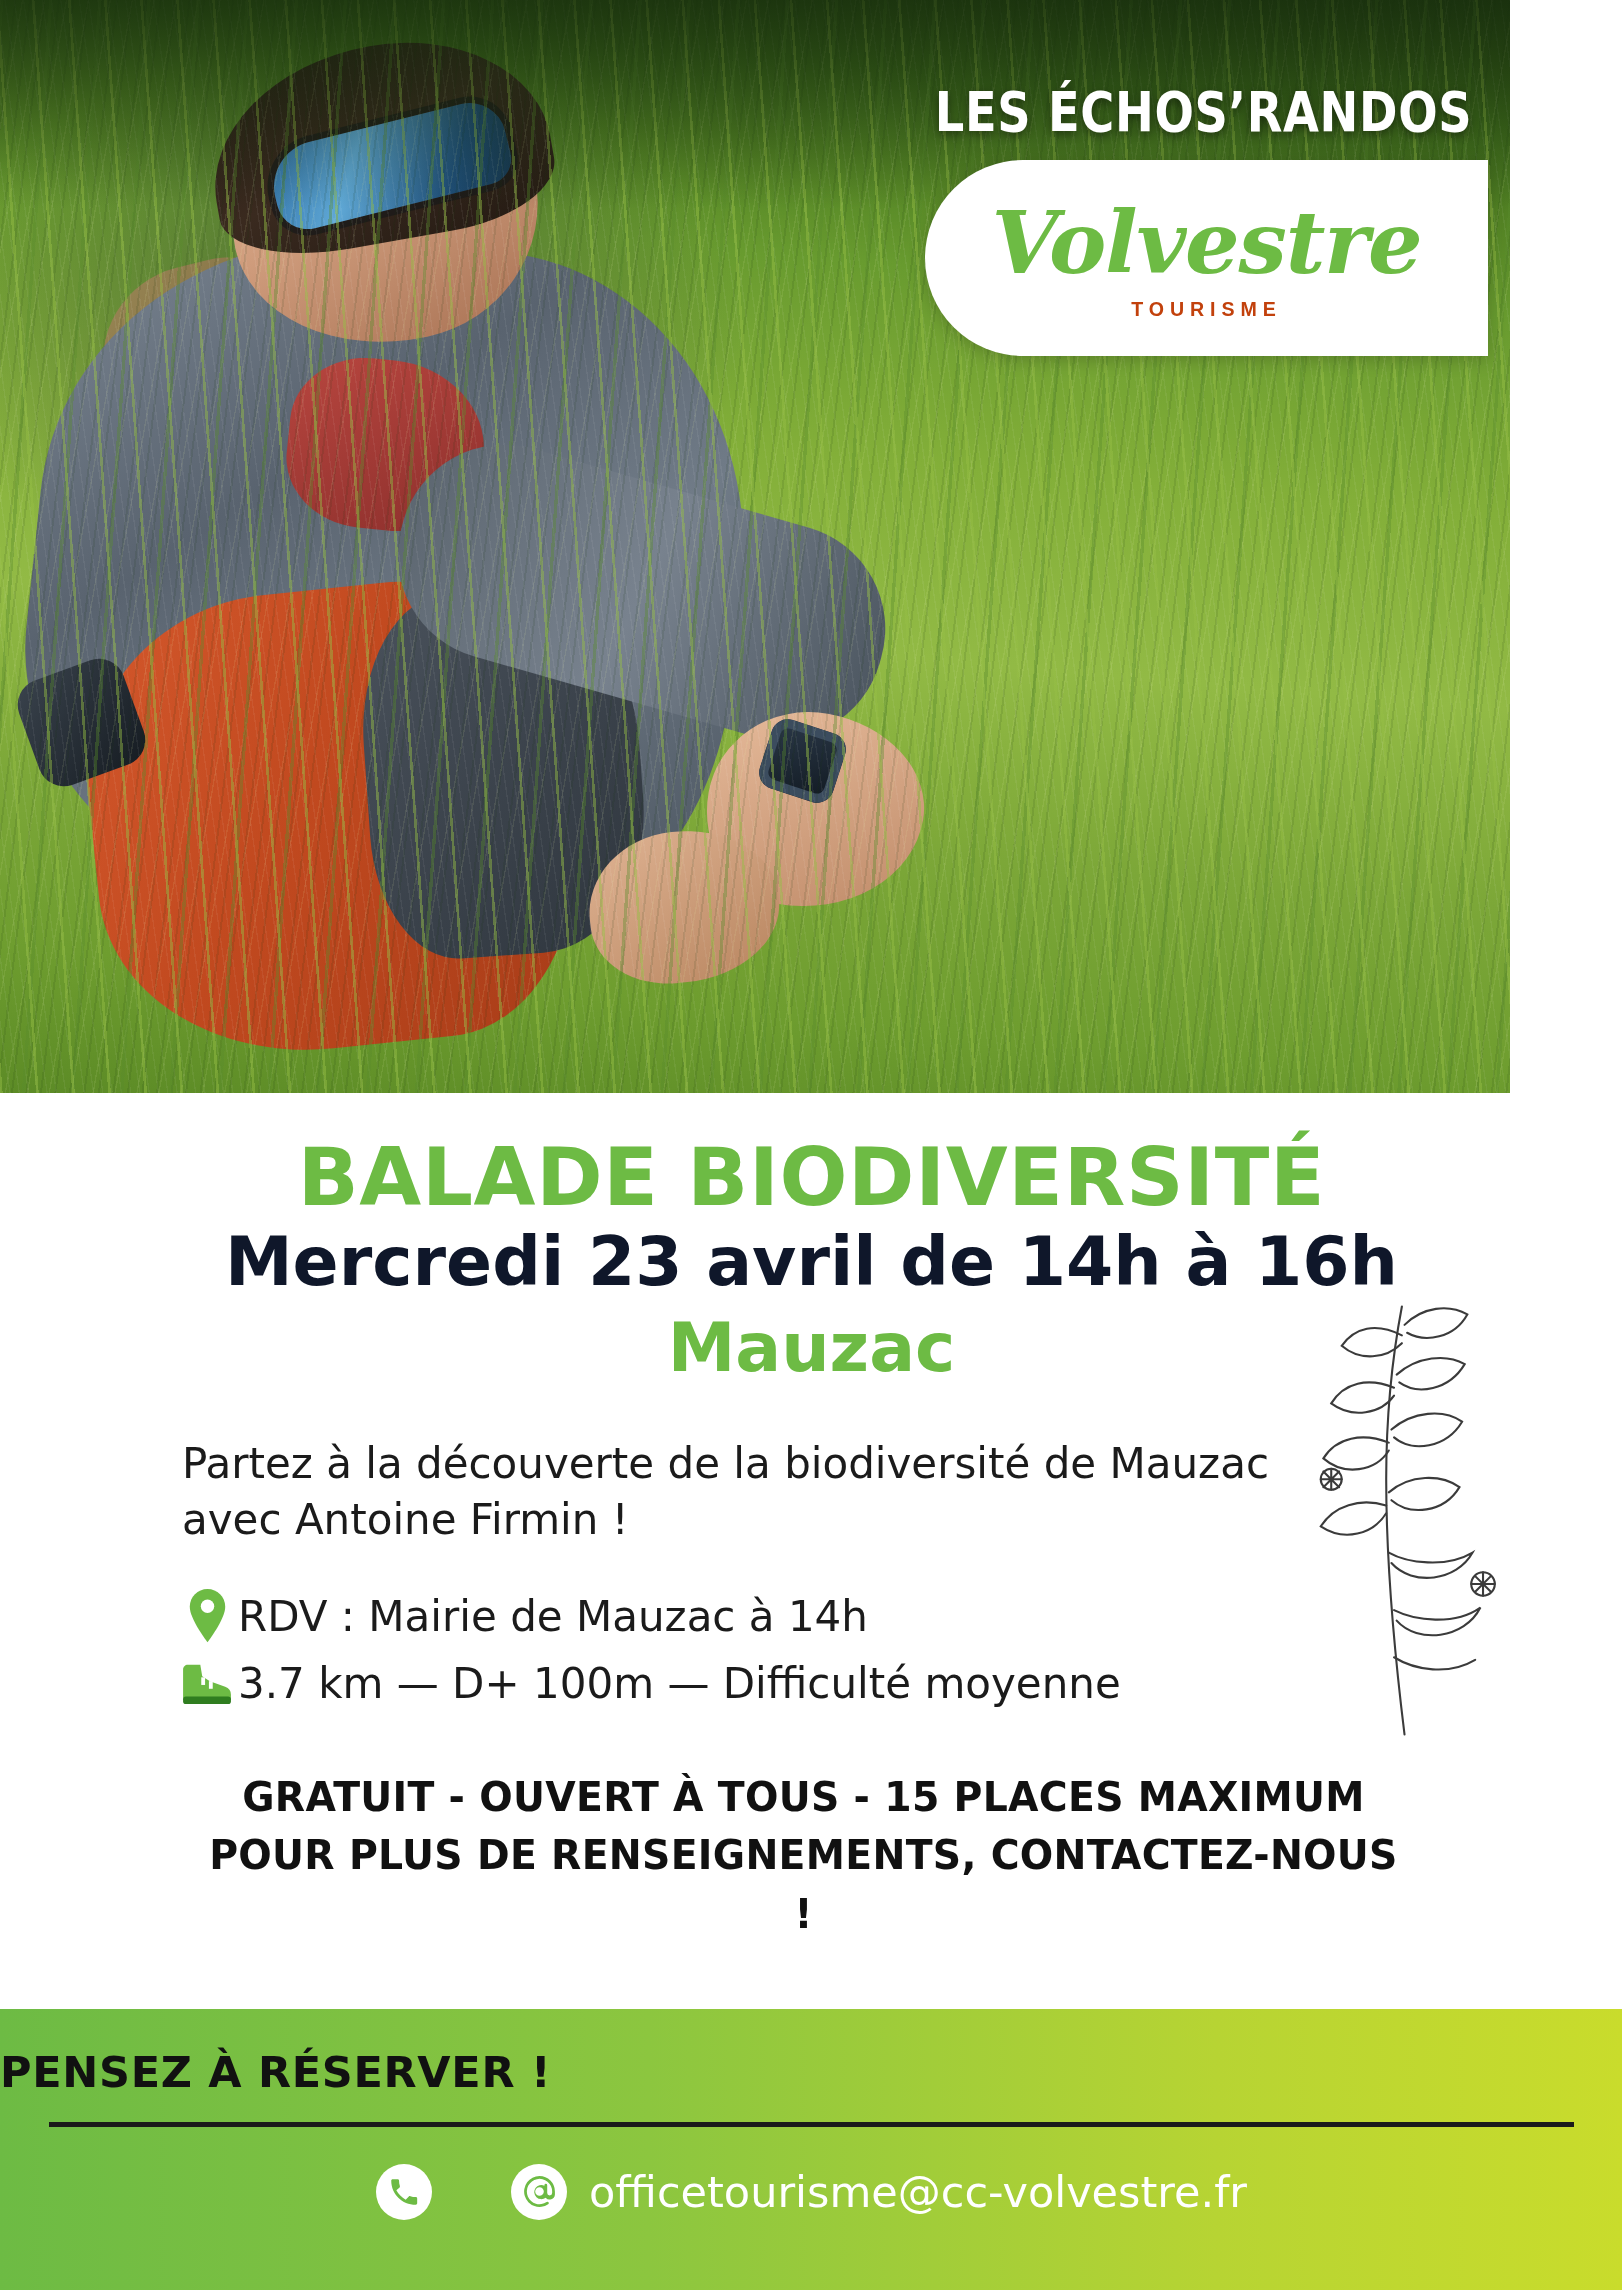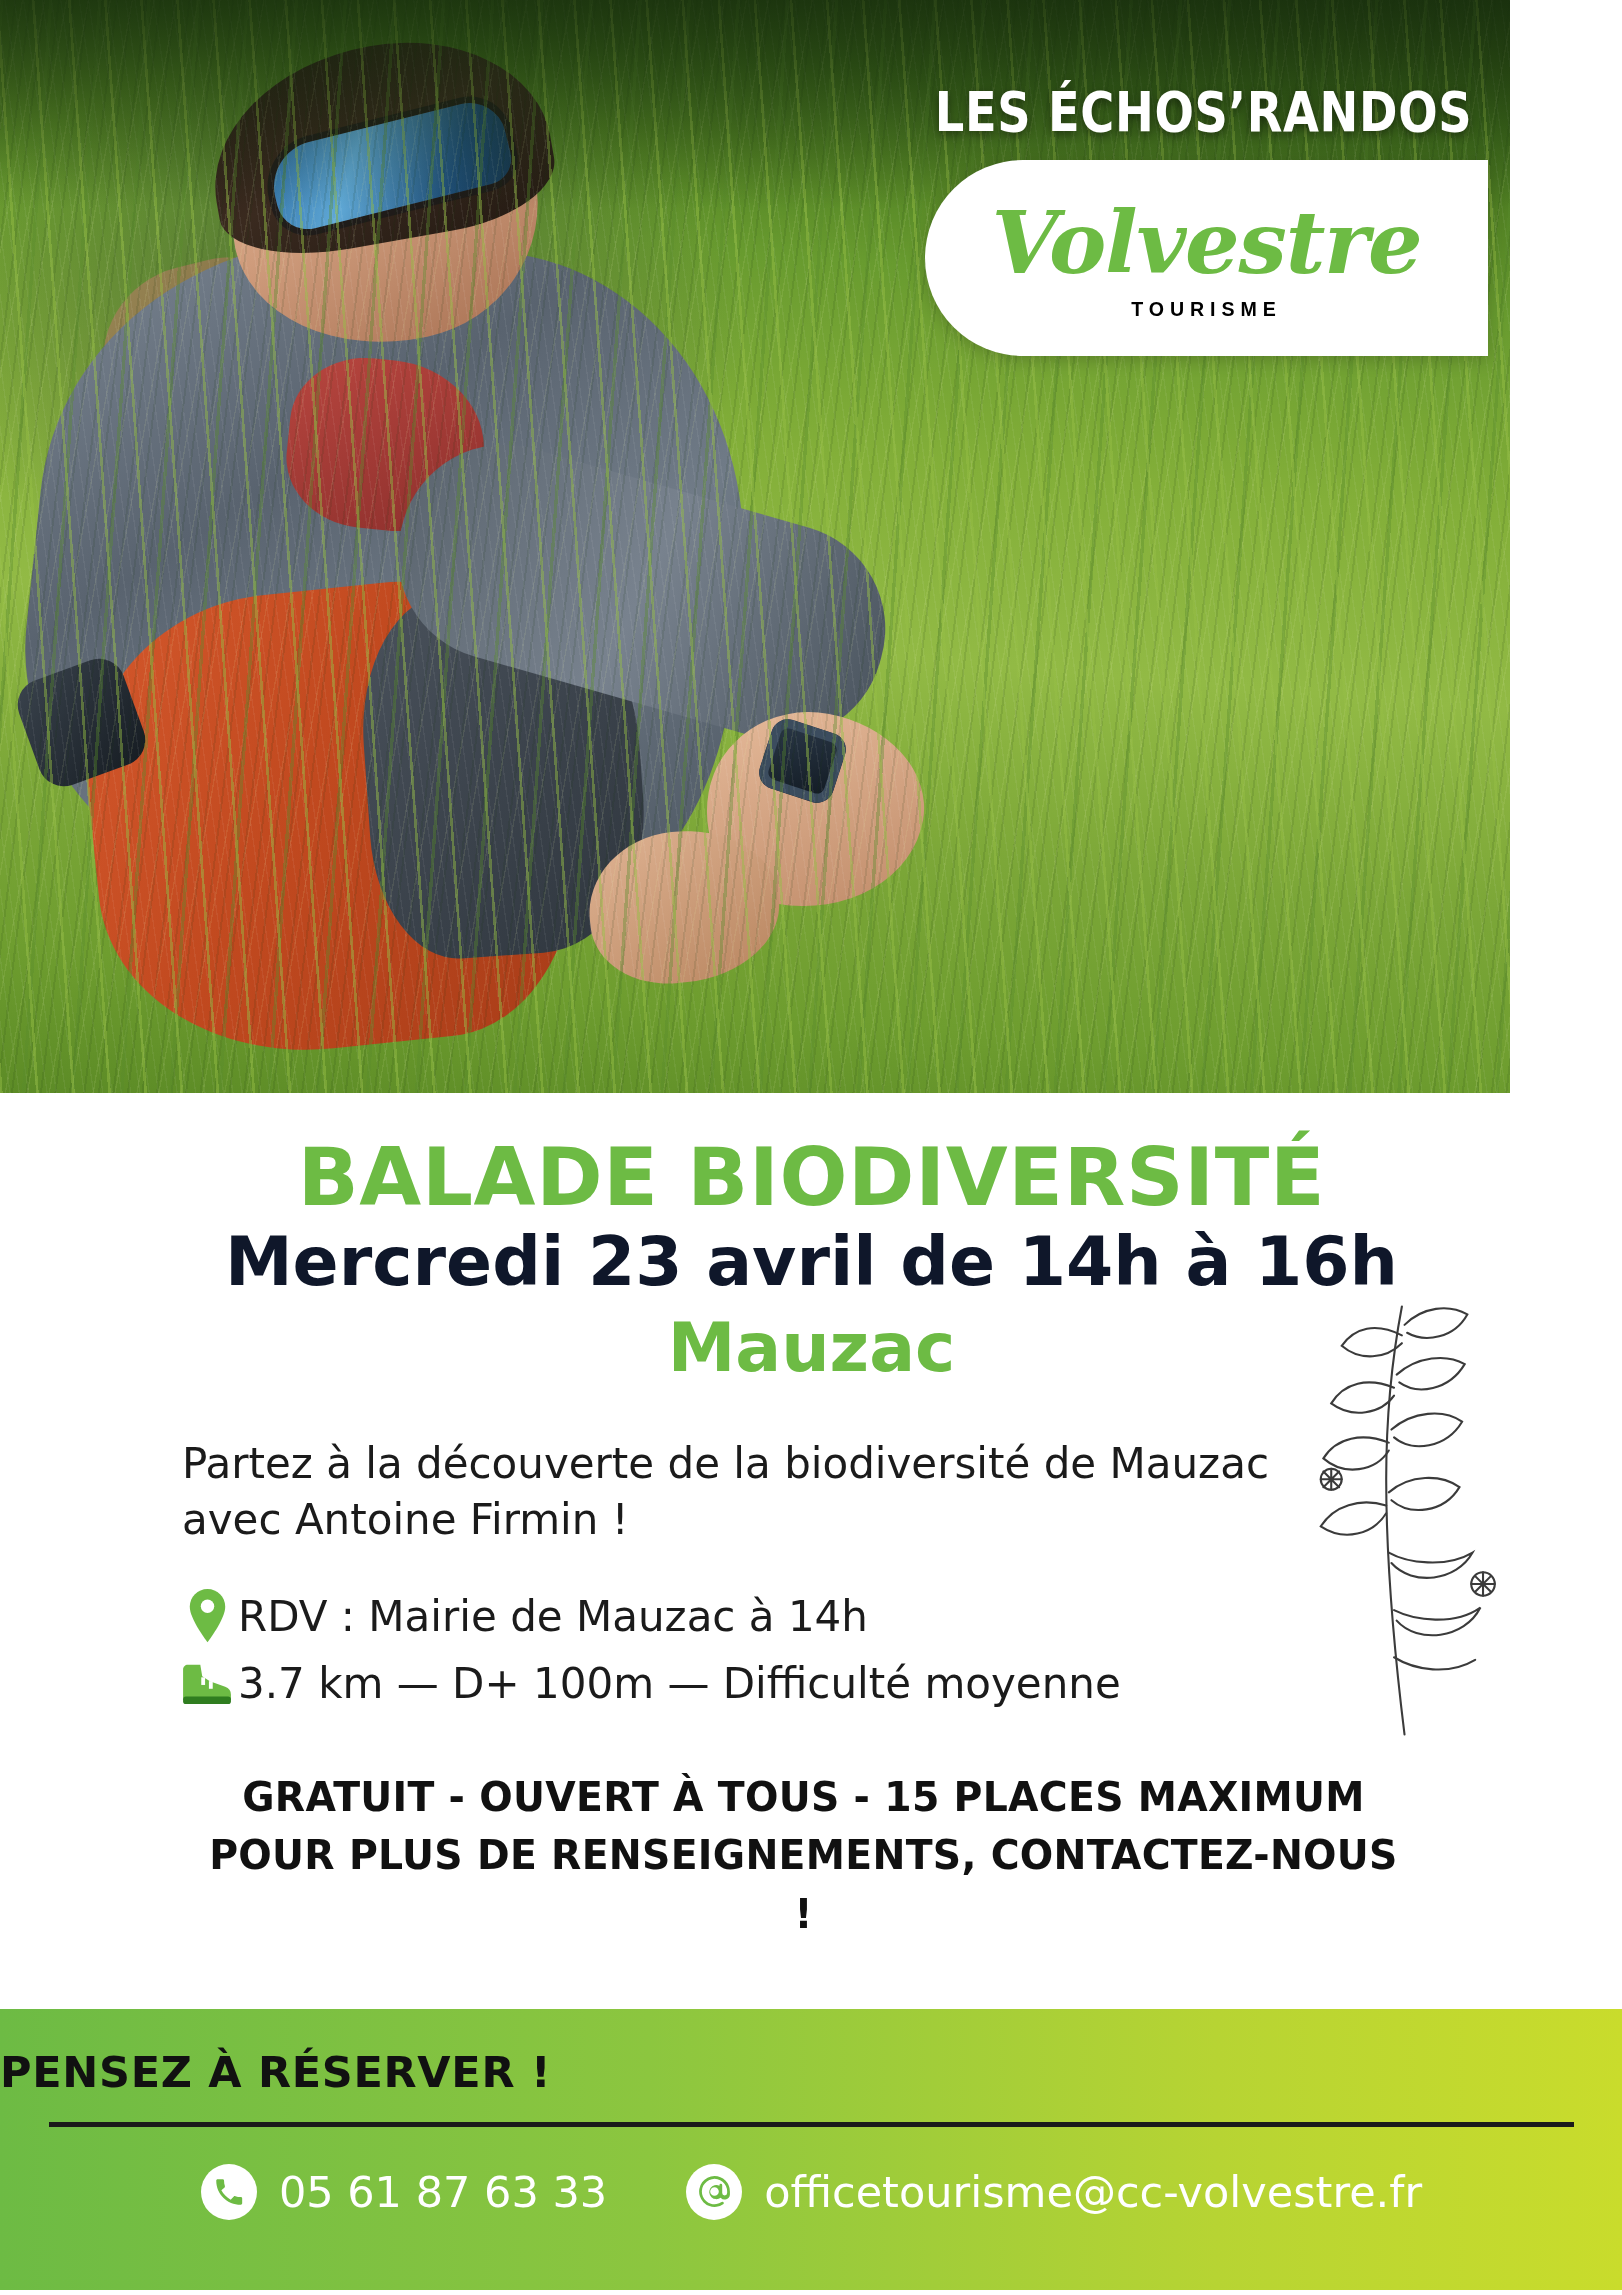--- a/index.html
+++ b/index.html
@@ -188,21 +188,21 @@
     color: #6dbb44;
     font-family: "DejaVu Serif", serif;
     font-style: italic;
     font-weight: bold;
     font-size: 86px;
     line-height: 1;
     letter-spacing: -1.3px;
     margin-top: 5.2px;
   }
   .logo-sub {
-    color: #000000;
+    color: #c2410c;
     font-family: "Liberation Sans", sans-serif;
     font-weight: bold;
     font-size: 19.6px;
     letter-spacing: 5.9px;
     margin-top: 11.8px;
   }
 
   
   .content {
     position: relative;
@@ -454,21 +454,20 @@
   <div class="band-title">PENSEZ À RÉSERVER !</div>
   <div class="band-rule"></div>
 
   <div class="contact-row">
     <div class="contact-item">
       <span class="circ">
         <svg width="34" height="34" viewBox="0 0 24 24" aria-hidden="true">
           <path d="M6.6 10.8c1.4 2.8 3.8 5.1 6.6 6.6l2.2-2.2c.3-.3.7-.4 1.1-.2 1.2.4 2.5.6 3.8.6.6 0 1 .4 1 1V20c0 .6-.4 1-1 1C10.6 21 3 13.4 3 4c0-.6.4-1 1-1h3.5c.6 0 1 .4 1 1 0 1.3.2 2.6.6 3.8.1.4 0 .8-.2 1.1l-2.3 1.9z" fill="#6dbb44"></path>
         </svg>
       </span>
-      <span>05 61 87 63 33</span>
     </div>
 
     <div class="contact-item">
       <span class="circ">
         <svg width="37" height="37" viewBox="0 0 24 24" aria-hidden="true">
           <path d="M12 2a10 10 0 1 0 5.6 18.3.9.9 0 1 0-1-1.5A8.2 8.2 0 1 1 20.2 12v1a1.6 1.6 0 0 1-3.2 0V7.9a.9.9 0 0 0-1.8 0v.3A4.6 4.6 0 1 0 16 16a3.4 3.4 0 0 0 6-2v-2A10 10 0 0 0 12 2zm0 12.8A2.8 2.8 0 1 1 14.8 12 2.8 2.8 0 0 1 12 14.8z" fill="#6dbb44"></path>
         </svg>
       </span>
       <span>officetourisme@cc-volvestre.fr</span>
     </div>

